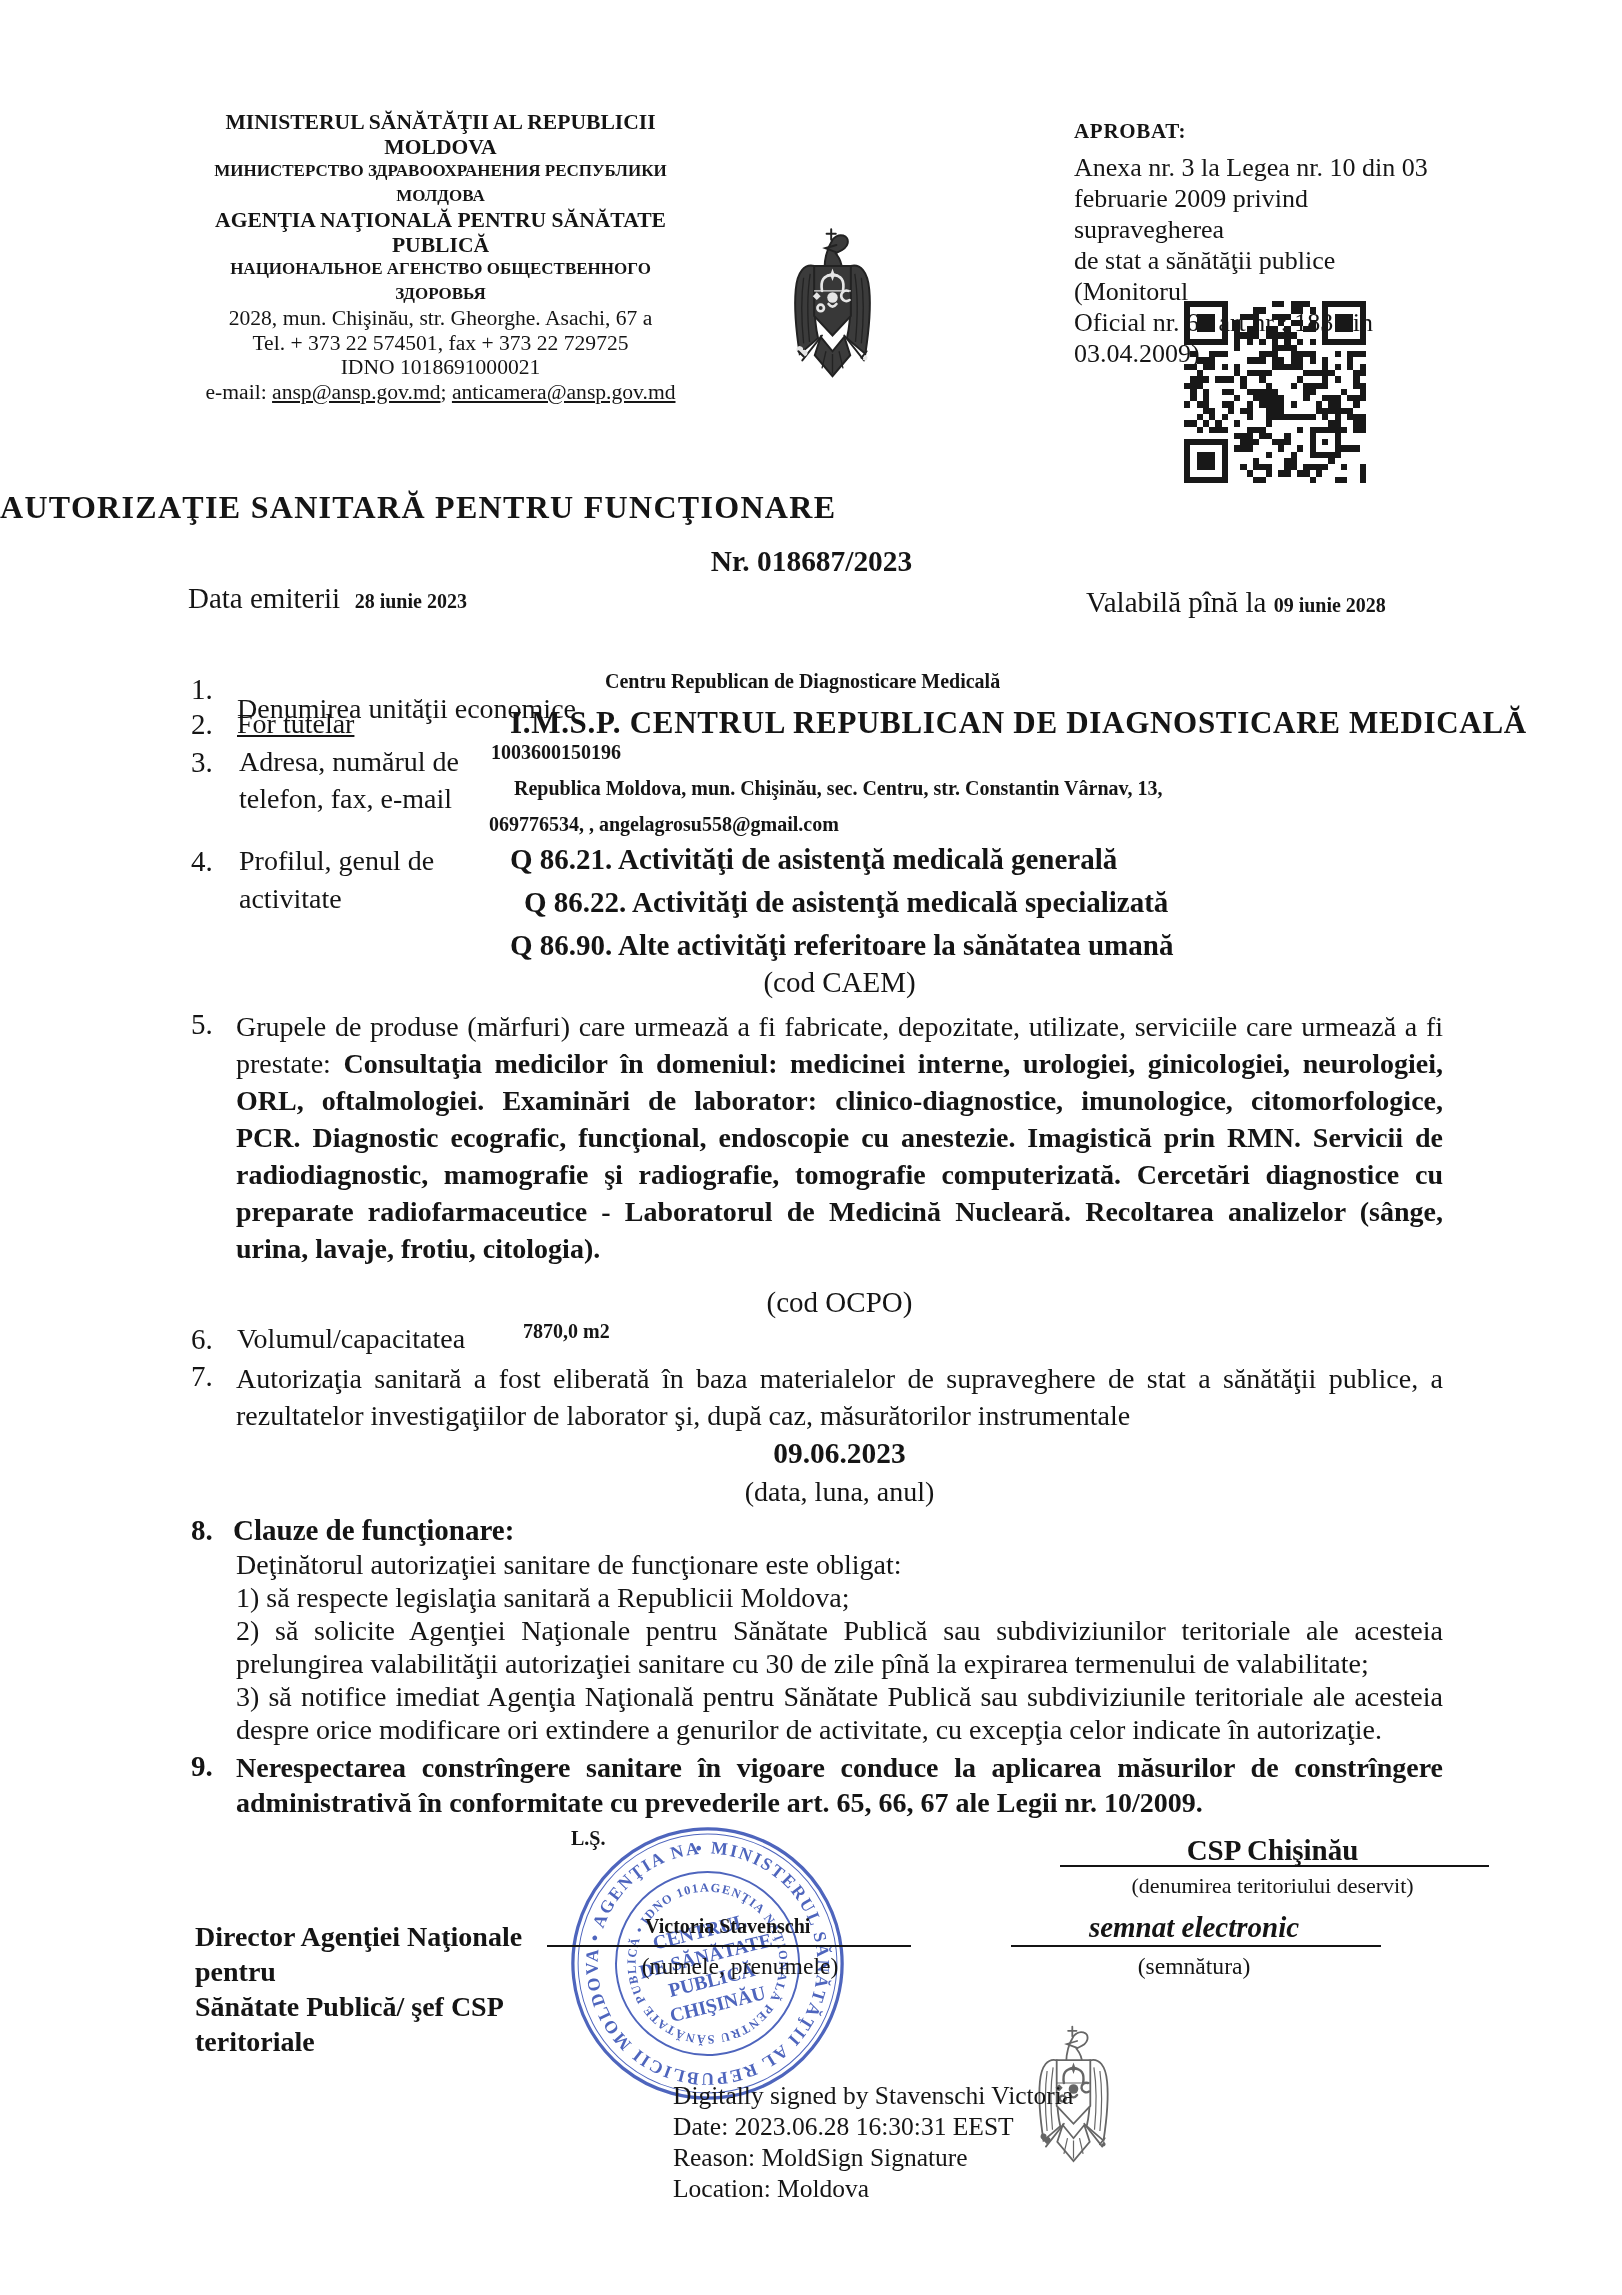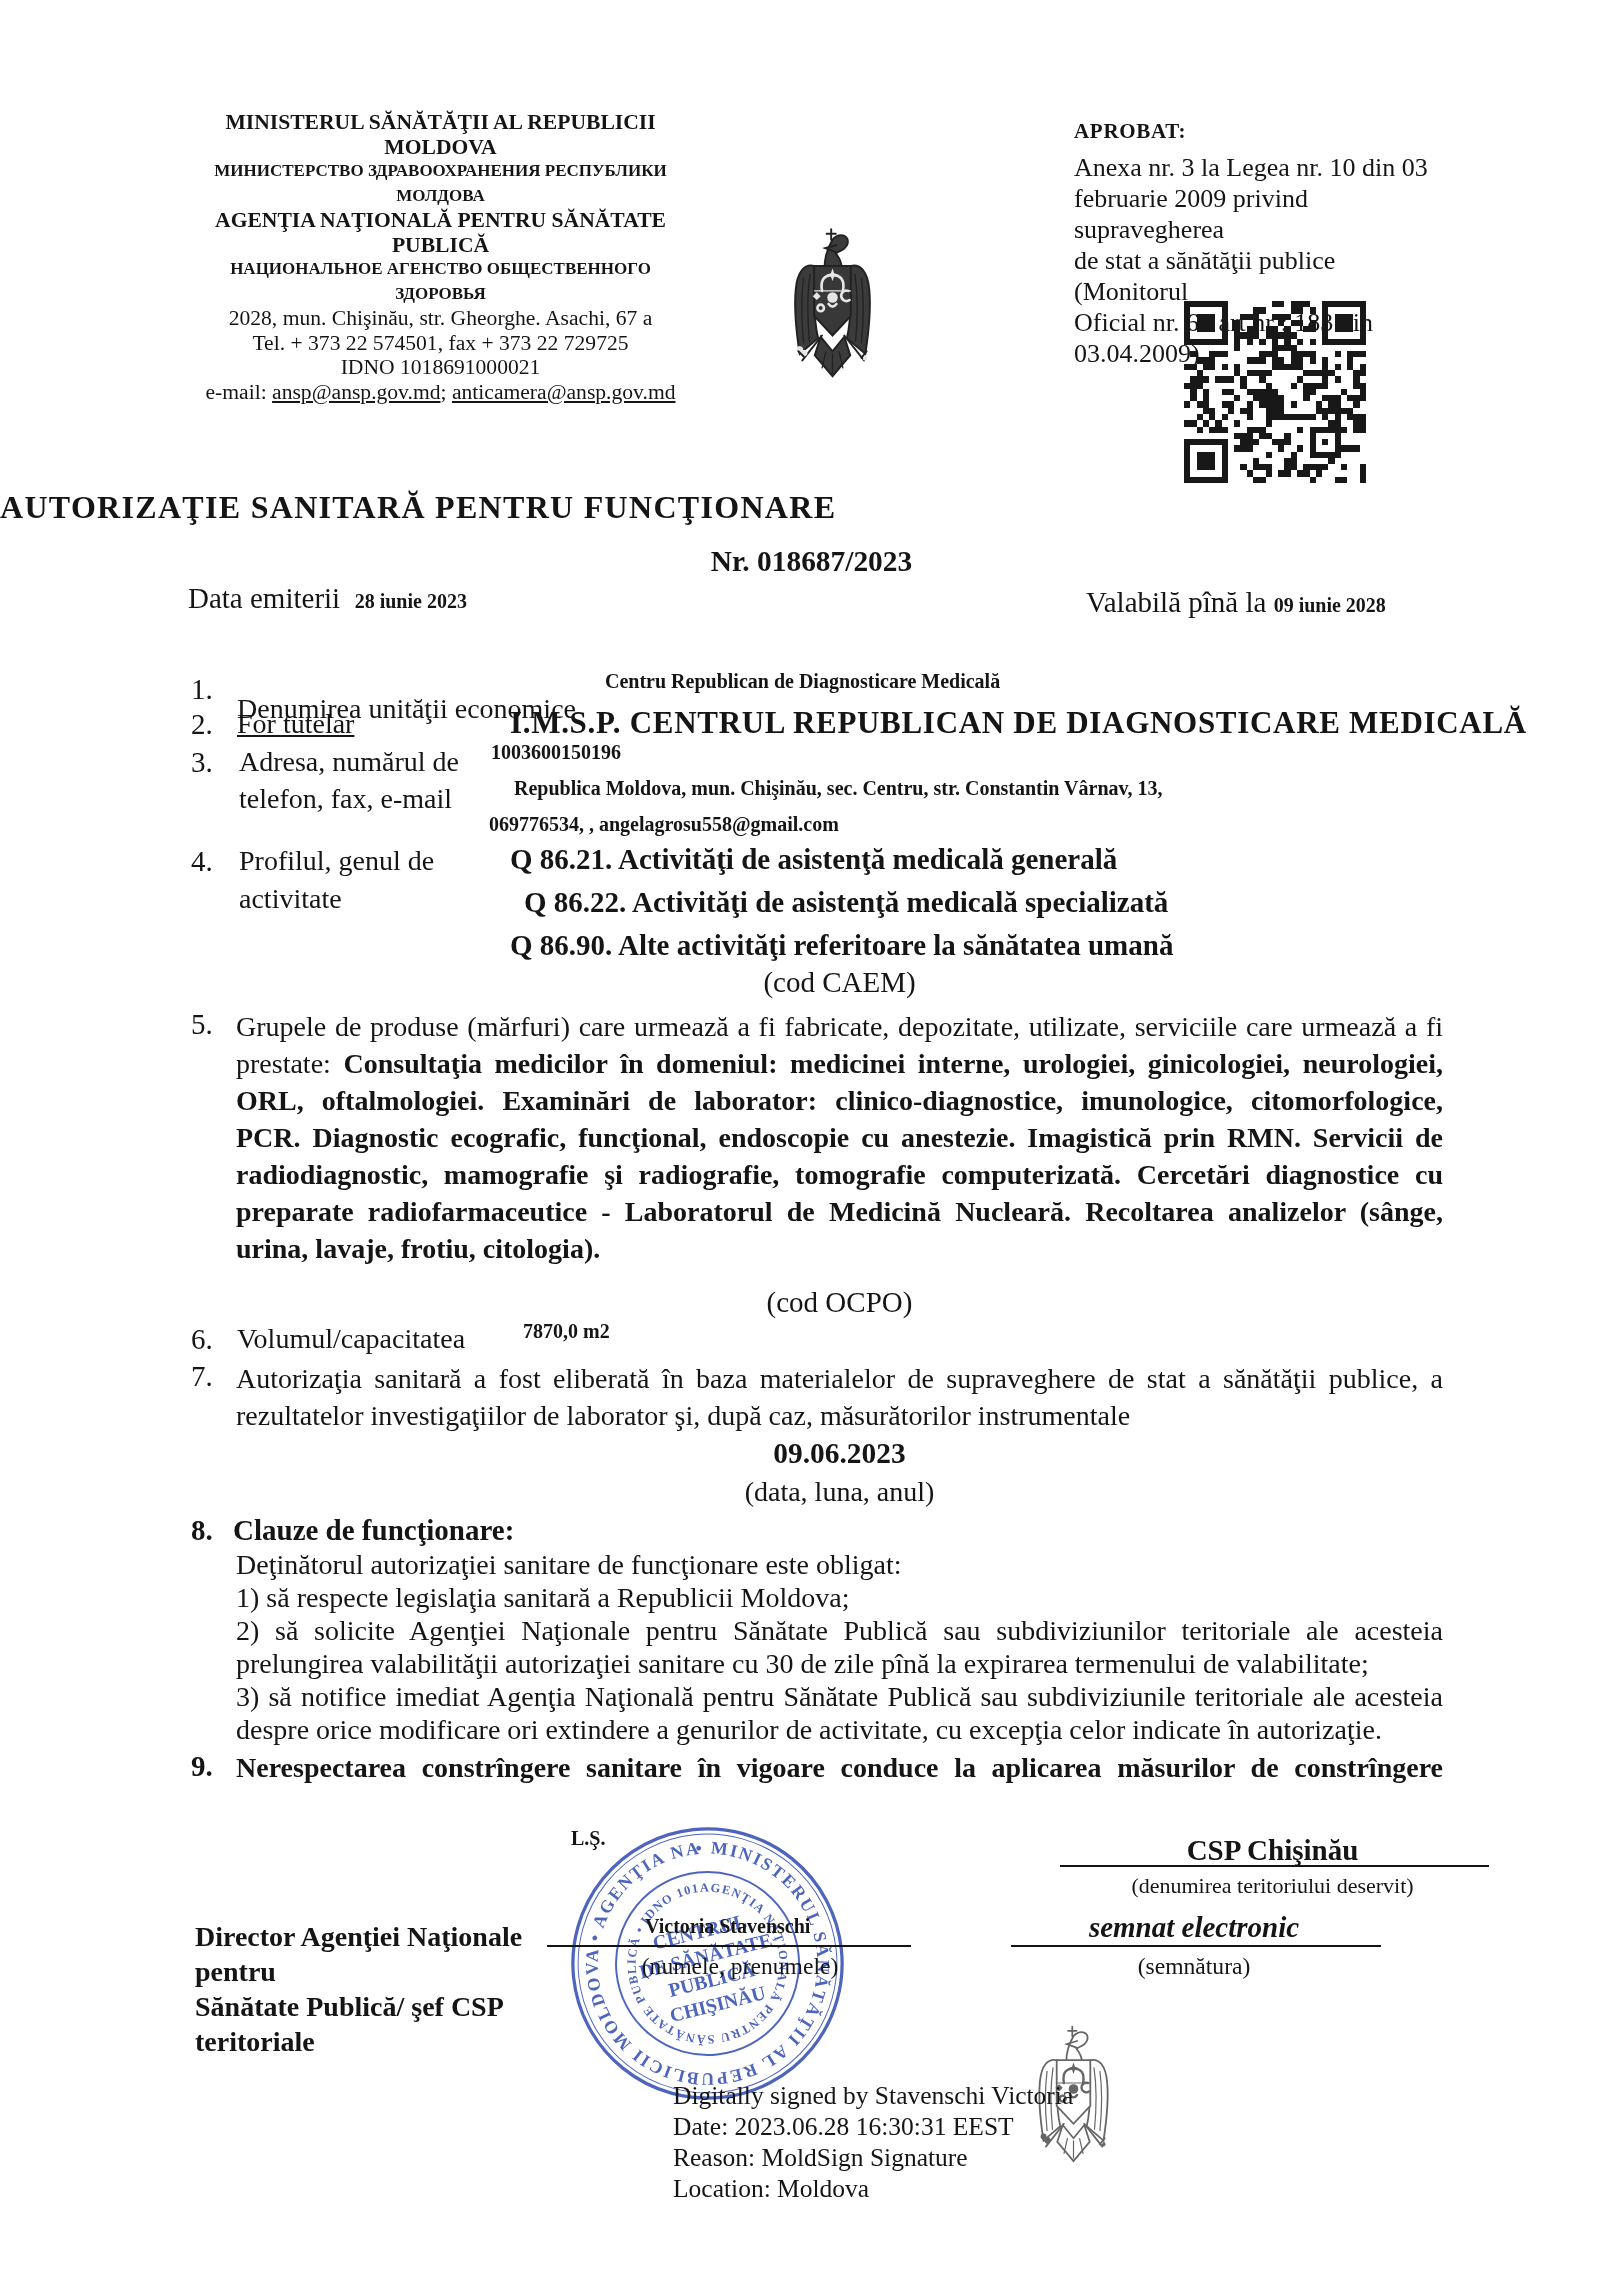--- a/index.html
+++ b/index.html
@@ -565,20 +565,21 @@
     <div>1) să respecte legislaţia sanitară a Republicii Moldova;</div>
     <div class="jl">2) să solicite Agenţiei Naţionale pentru Sănătate Publică sau subdiviziunilor teritoriale ale acesteia</div>
     <div>prelungirea valabilităţii autorizaţiei sanitare cu 30 de zile pînă la expirarea termenului de valabilitate;</div>
     <div class="jl">3) să notifice imediat Agenţia Naţională pentru Sănătate Publică sau subdiviziunile teritoriale ale acesteia</div>
     <div>despre orice modificare ori extindere a genurilor de activitate, cu excepţia celor indicate în autorizaţie.</div>
   </div>
 
   <div class="abs num b" style="left:191px; top:1750px;">9.</div>
   <div class="abs b fs42" style="left:236px; top:1750px; width:1207px; line-height:35px;">
     <div class="jl">Nerespectarea constrîngere sanitare în  vigoare  conduce la aplicarea măsurilor de constrîngere</div>
+    <div>administrativă în conformitate cu prevederile art. 65, 66, 67 ale Legii nr. 10/2009.</div>
   </div>
 
   <div class="abs b fs46 z2" style="left:571px; top:1827px;">L.Ş.</div>
 
   <svg class="abs stamp-wrap" viewBox="0 0 430 430">
     <defs>
       <path id="ringO" d="M215 47 a168 168 0 1 1 -0.01 0"></path>
       <path id="ringI" d="M215 105 a110 110 0 1 1 -0.01 0"></path>
     </defs>
     <circle cx="215" cy="215" r="206" fill="none" stroke="#3f58b8" stroke-width="5"></circle>

